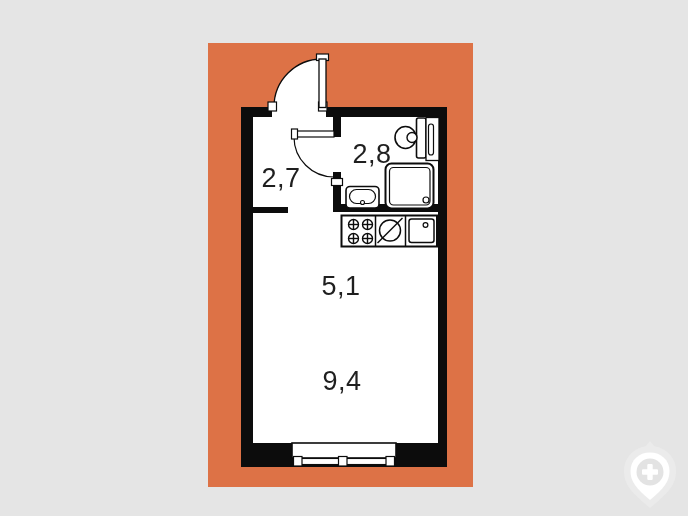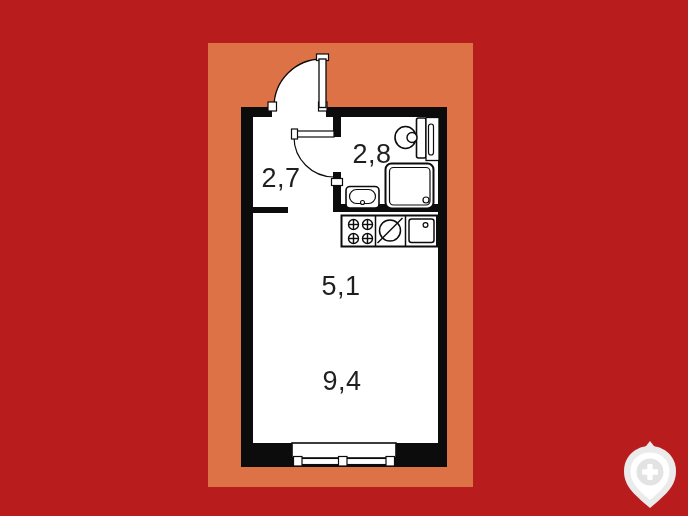--- a/index.html
+++ b/index.html
@@ -8,21 +8,21 @@
     background: #ffffff;
     width: 688px;
     height: 516px;
     overflow: hidden;
     font-family: "Liberation Sans", sans-serif;
   }
   .stage {
     position: relative;
     width: 688px;
     height: 516px;
-    background: #b91c1c;
+    background: #e5e5e5;
   }
   svg { display: block; }
   .room-label {
     font-family: "Liberation Sans", sans-serif;
     font-size: 27px;
     fill: #1f1f1f;
     letter-spacing: 0.5px;
   }
 </style>
 </head>

